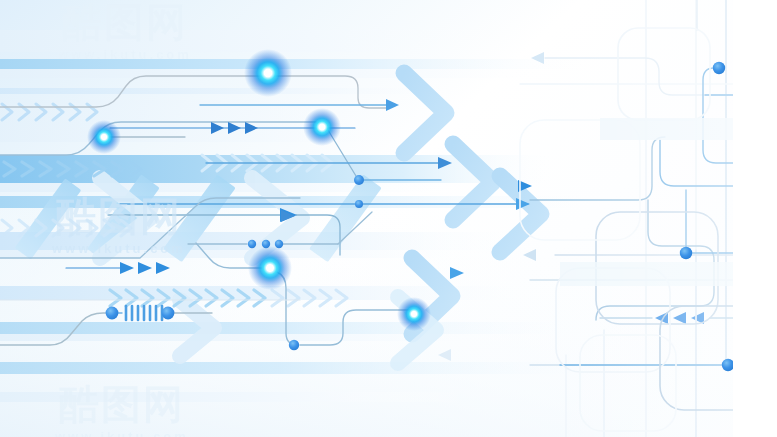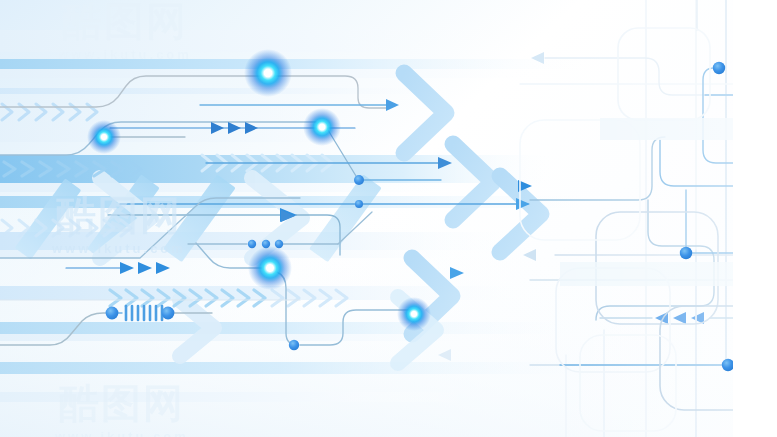--- a/index.html
+++ b/index.html
@@ -13,21 +13,21 @@
   }
   #stage svg{position:absolute;left:0;top:0;width:777px;height:437px;display:block;}
   .wm{
     position:absolute;
     pointer-events:none;
     user-select:none;
     text-align:center;
     line-height:1;
   }
   .wm .wm-main{
-    font-family:Liberation Serif, serif;
+    font-family:Liberation Sans, sans-serif;
     font-weight:bold;
     letter-spacing:2px;
     white-space:nowrap;
     text-align:center;
   }
   .wm .wm-sub{
     font-family:"Liberation Sans",sans-serif;
     font-weight:bold;
     letter-spacing:3px;
     white-space:nowrap;

